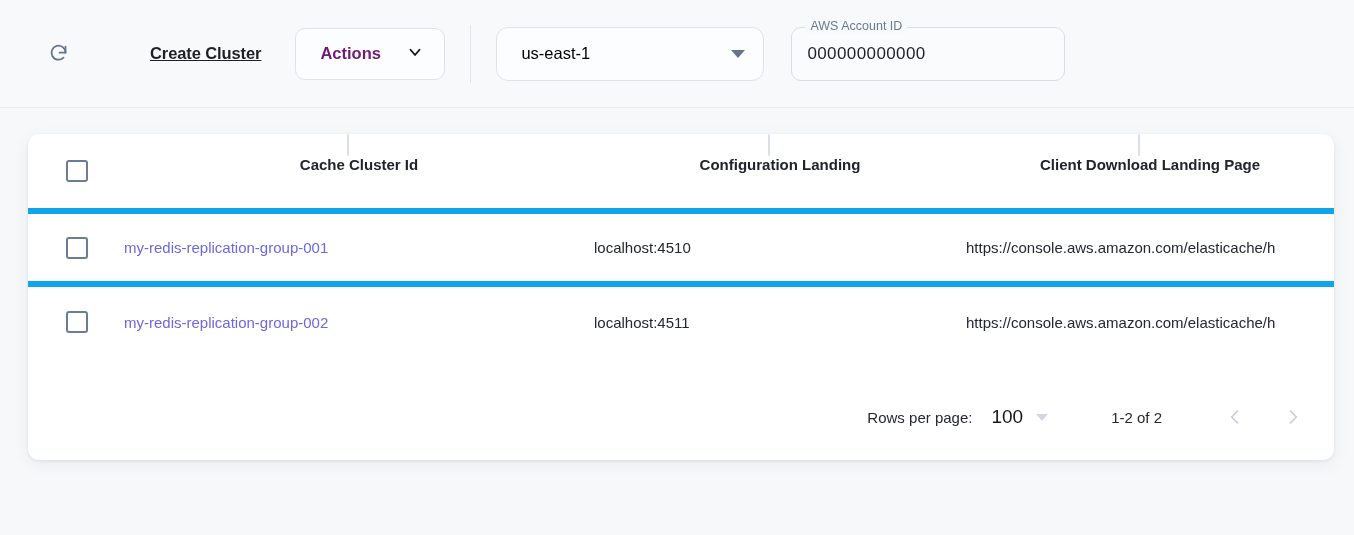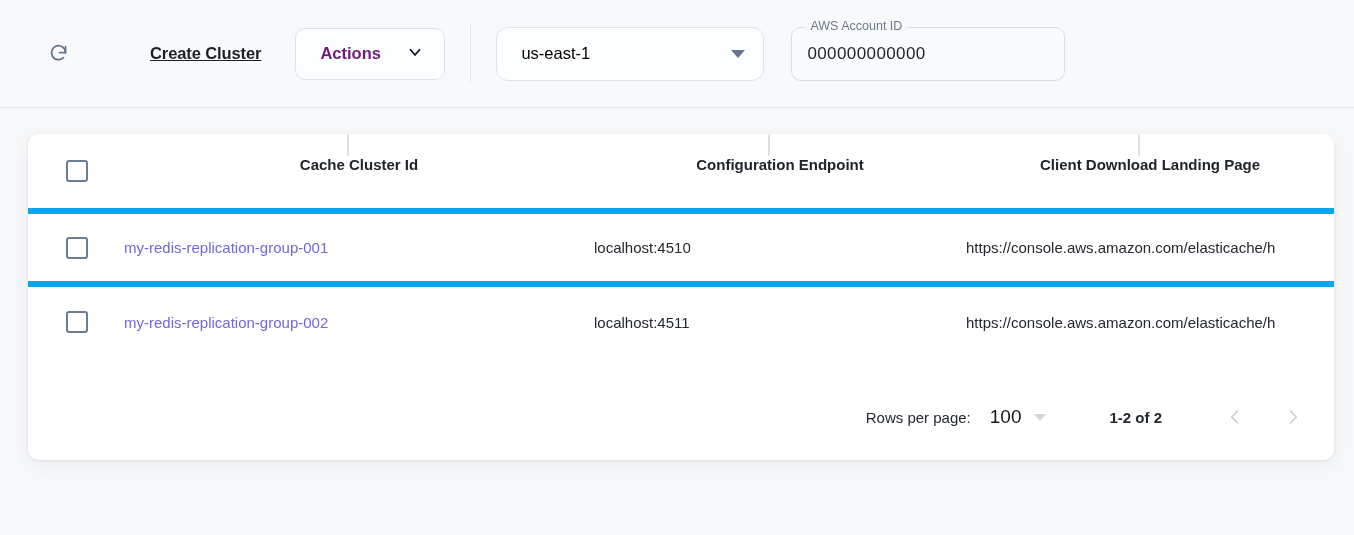--- a/index.html
+++ b/index.html
@@ -275,21 +275,20 @@
     width: 0; height: 0;
     border-left: 6px solid transparent;
     border-right: 6px solid transparent;
     border-top: 7px solid #d3d8e0;
   }
   .range-label {
     font-size: 15px;
     color: #24282f;
     white-space: nowrap;
     margin-left: 63px;
-    font-weight: bold;
   }
   .pg-btn {
     width: 46px;
     height: 46px;
     display: flex;
     align-items: center;
     justify-content: center;
     background: none;
     border: none;
     border-radius: 50%;
@@ -357,21 +356,21 @@
           </th>
           <th>
             <div class="th-inner">
               <span class="th-sep"></span>
               <span>Cache Cluster Id</span>
             </div>
           </th>
           <th>
             <div class="th-inner">
               <span class="th-sep"></span>
-              <span>Configuration Endpoint</span>
+              <span>Configuration Landing</span>
             </div>
           </th>
           <th>
             <div class="th-inner">
               <span class="th-sep"></span>
               <span>Client Download Landing Page</span>
             </div>
           </th>
         </tr>
       </thead>

